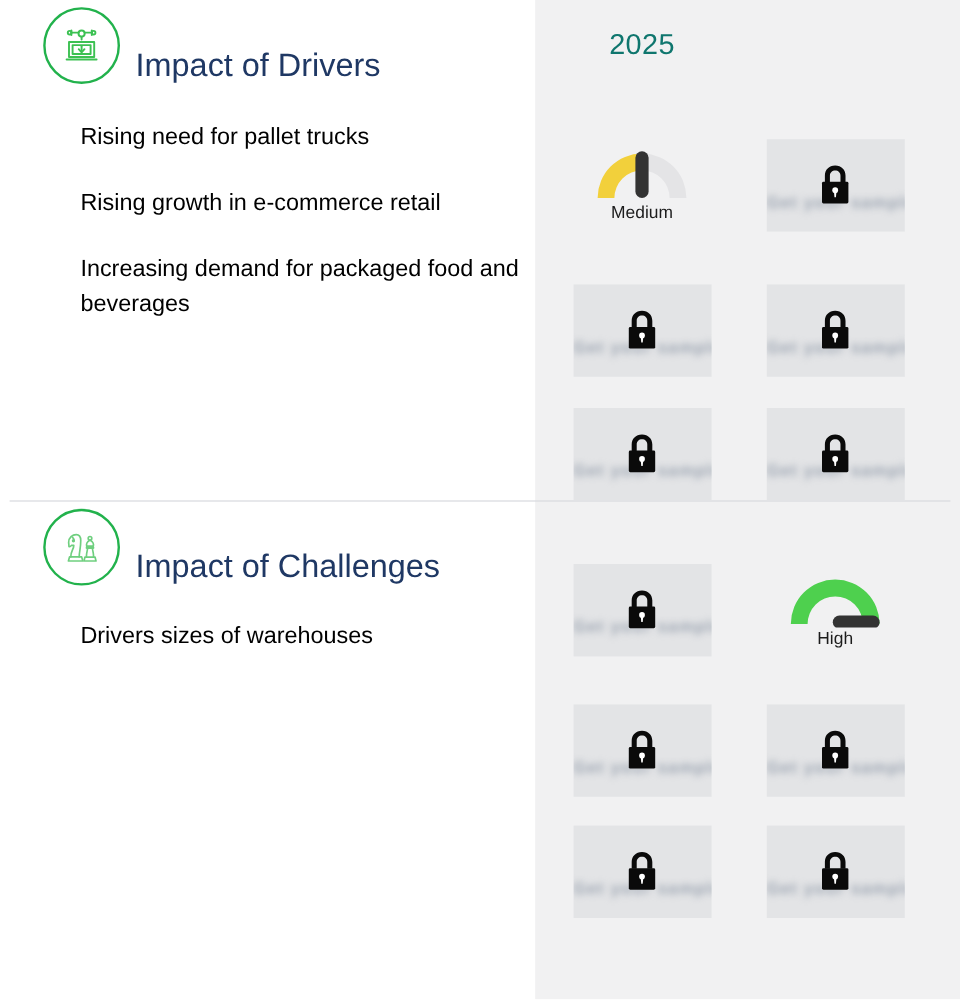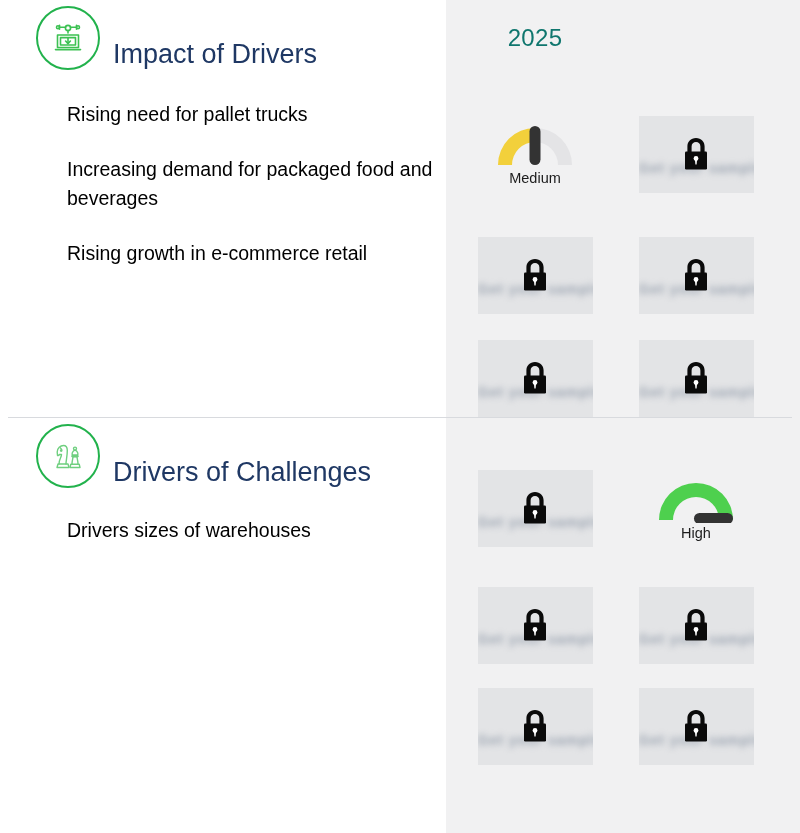--- a/index.html
+++ b/index.html
@@ -183,22 +183,22 @@
           <path d="M19 19.5 L19 24"></path>
           <path d="M16.6 22 L19 24.6 L21.4 22"></path>
           <path d="M6.5 30.6 L31.5 30.6"></path>
         </svg>
       </div>
       <div class="sec-title">Impact of Drivers</div>
     </div>
 
     <div class="item-list">
       <div class="list-item">Rising need for pallet trucks</div>
+      <div class="list-item">Rising growth in e-commerce retail</div>
       <div class="list-item">Increasing demand for packaged food and beverages</div>
-      <div class="list-item">Rising growth in e-commerce retail</div>
     </div>
   </div>
 
   <div class="cell c2025" style="top:95px">
     <div class="gauge-wrap">
       <svg width="86" height="52" viewBox="0 0 86 52">
         <path d="M6 49 A37 37 0 0 1 43 12 L43 26 A23 23 0 0 0 20 49 Z" fill="#f2d03b"></path>
         <path d="M43 12 A37 37 0 0 1 80 49 L66 49 A23 23 0 0 0 43 26 Z" fill="#e4e4e6"></path>
         <rect x="37.5" y="10" width="11" height="39" rx="5.5" fill="#333333"></rect>
       </svg>
@@ -272,21 +272,21 @@
           <path d="M11.4 10.8 L12.6 12.4"></path>
           <circle cx="12.2" cy="13.6" r=".7" fill="#6fcf7f"></circle>
           <path d="M21 30.5 L31 30.5 L30.2 27.2 L21.8 27.2 Z"></path>
           <path d="M23 27.2 C23 23 24 22 24 19.5 L28 19.5 C28 22 29 23 29 27.2"></path>
           <path d="M23 19.5 L29 19.5"></path>
           <path d="M26 13.2 C28.6 14.3 29.4 16.6 28.6 18.2 L23.4 18.2 C22.6 16.6 23.4 14.3 26 13.2 Z"></path>
           <path d="M23.4 18.2 L28.6 18.2 L28.6 19.5 L23.4 19.5 Z"></path>
           <circle cx="26" cy="11.6" r="1.5"></circle>
         </svg>
       </div>
-      <div class="sec-title">Drivers of Challenges</div>
+      <div class="sec-title">Impact of Challenges</div>
     </div>
 
     <div class="item-list challenges-list">
       <div class="list-item">Drivers sizes of warehouses</div>
     </div>
   </div>
 
   <div class="cell c2025" style="top:458px">
     <div class="lock-tile">
       <div class="blur-text">Get your sample</div>

